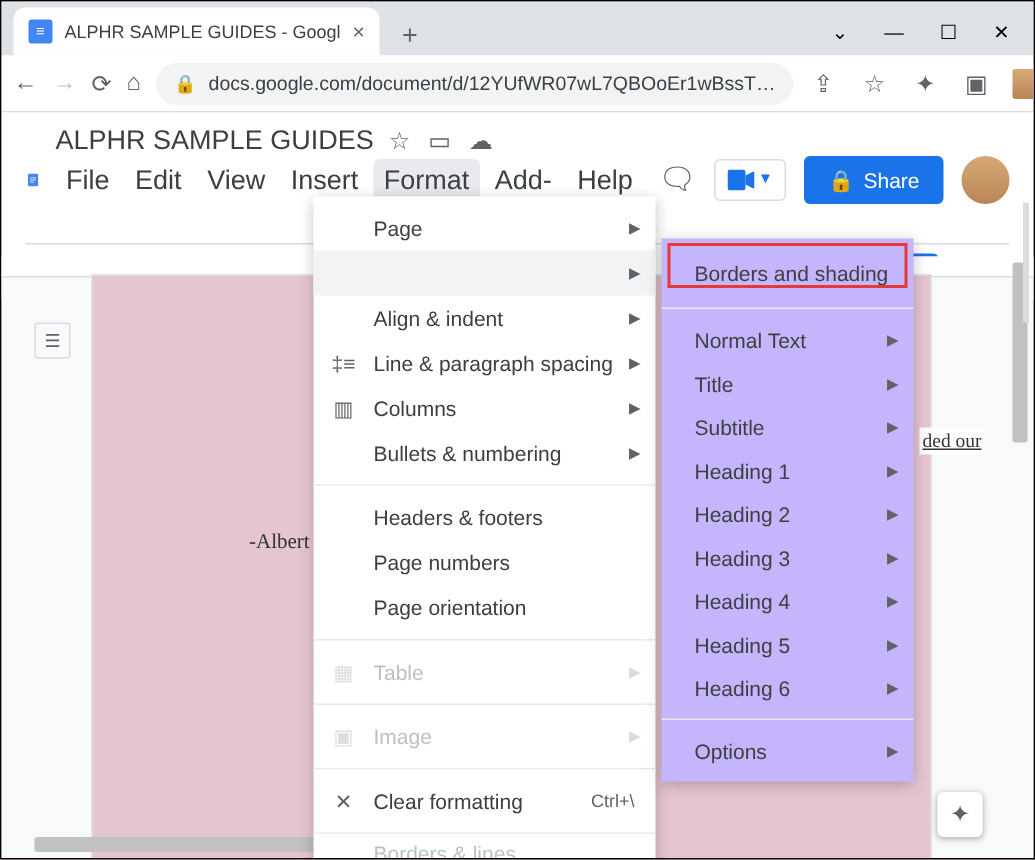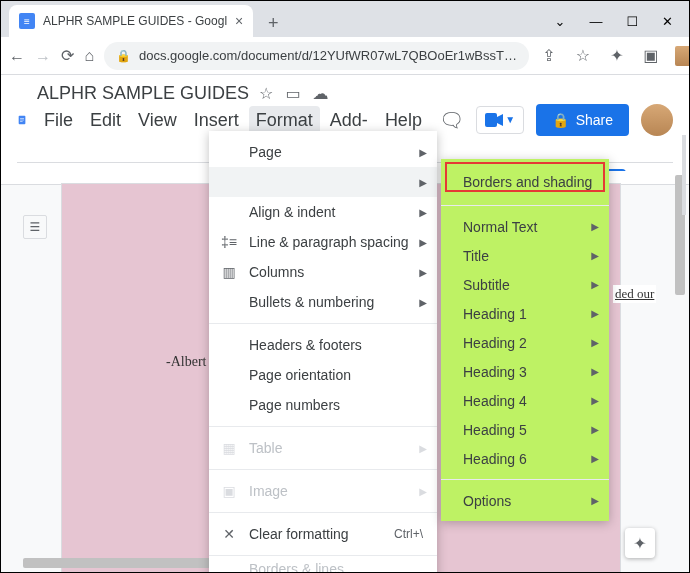--- a/index.html
+++ b/index.html
@@ -65,21 +65,21 @@
 .menu1 { position: absolute; left: 208px; top: 130px; width: 228px; background: #fff; box-shadow: 0 2px 10px rgba(0,0,0,.25); padding: 6px 0; z-index: 10; font-size: 14px; color: #3c4043; }
 .mi { display: flex; align-items: center; height: 30px; padding: 0 14px 0 10px; gap: 10px; position: relative; }
 .mi .mic { width: 20px; text-align: center; color: #5f6368; font-size: 14px; }
 .mi .arr { position: absolute; right: 10px; color: #5f6368; font-size: 10px; }
 .mi .sc { position: absolute; right: 14px; color: #5f6368; font-size: 12px; }
 .mi.hov { background: #f1f3f4; }
 .mi.dis { color: #bdc1c6; }
 .mi.dis .mic { color: #dadce0; }
 .msep { height: 1px; background: #e8eaed; margin: 6px 0; }
 
-.menu2 { position: absolute; left: 440px; top: 158px; width: 168px; background: #bef264; box-shadow: 0 2px 10px rgba(0,0,0,.25); padding: 6px 0; z-index: 11; font-size: 14px; color: #3c4043; }
+.menu2 { position: absolute; left: 440px; top: 158px; width: 168px; background: #c4b5fd; box-shadow: 0 2px 10px rgba(0,0,0,.25); padding: 6px 0; z-index: 11; font-size: 14px; color: #3c4043; }
 .mi2 { display: flex; align-items: center; height: 29px; padding: 0 14px 0 22px; position: relative; }
 .mi2 .arr { position: absolute; right: 10px; color: #5f6368; font-size: 10px; }
 .mi2.hl { height: 34px; }
 .hlbox { position: absolute; left: 444px; top: 161px; width: 160px; height: 30px; border: 2px solid #e53935; z-index: 12; pointer-events: none; }
 .ded-text { position: absolute; left: 612px; top: 284px; background:#fff; color:#333; font-size:13px; font-family:'Times New Roman',serif; padding:1px 2px;text-decoration:underline; }
 .vdrag { position: absolute; right: 0; top: 130px; width:10px; height: 430px; }
 .vdrag .bar { width:4px; background:#dadce0; height: 80px; margin: 4px auto; }
 </style>
 </head>
 <body>
@@ -233,25 +233,25 @@
       <span>Bullets &amp; numbering</span>
       <span class="arr">▶</span>
     </div>
   <div class="msep"></div>
   <div class="mi">
       <span class="mic"></span>
       <span>Headers &amp; footers</span>
     </div>
   <div class="mi">
       <span class="mic"></span>
+      <span>Page numbers</span>
+    </div>
+  <div class="mi">
+      <span class="mic"></span>
       <span>Page orientation</span>
-    </div>
-  <div class="mi">
-      <span class="mic"></span>
-      <span>Page numbers</span>
     </div>
   <div class="msep"></div>
   <div class="mi dis">
       <span class="mic">▦</span>
       <span>Table</span>
       <span class="arr" style="color:#dadce0">▶</span>
     </div>
   <div class="msep"></div>
   <div class="mi dis">
       <span class="mic">▣</span>

